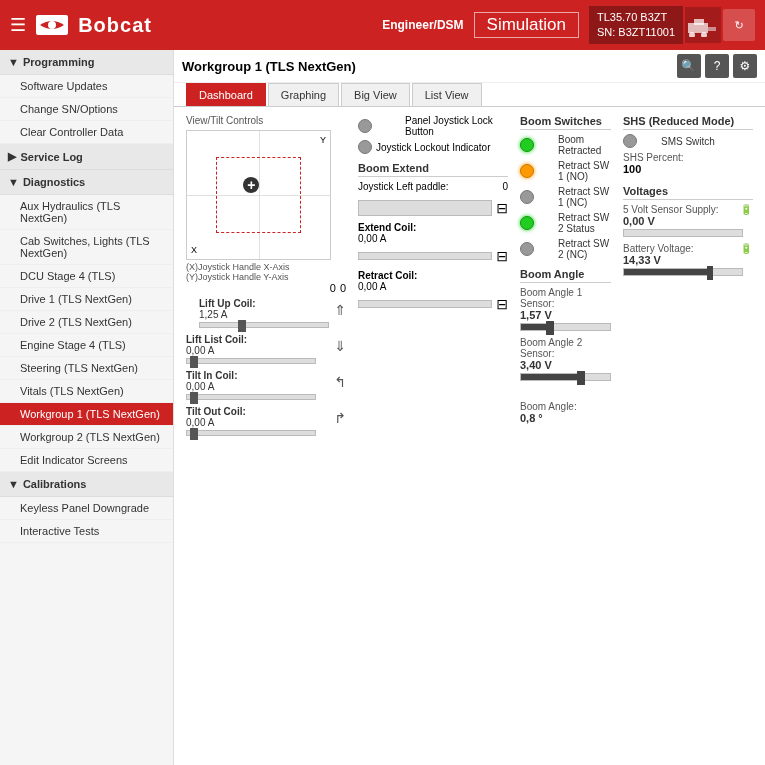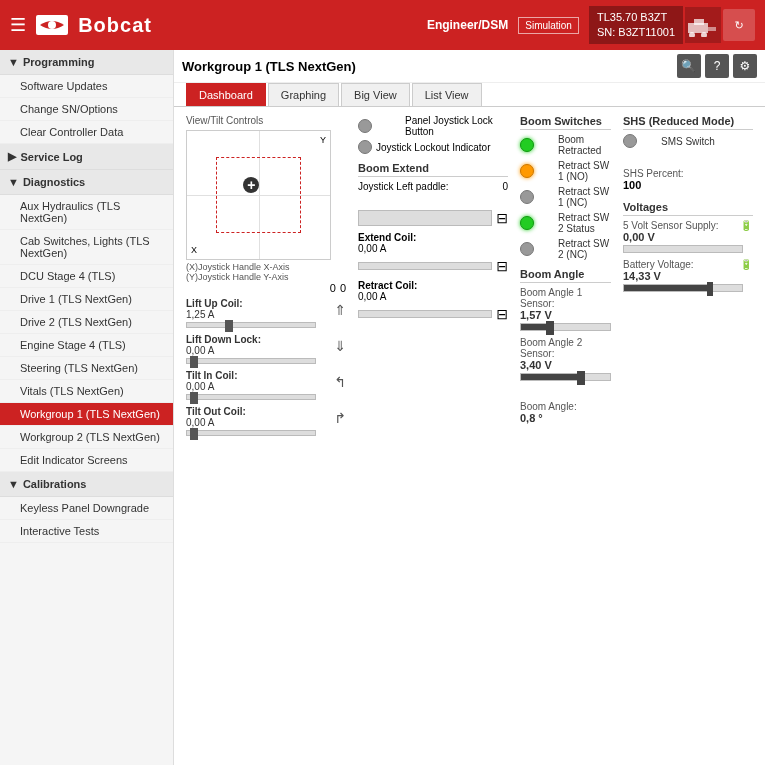--- a/index.html
+++ b/index.html
@@ -6,21 +6,21 @@
     body { width: 765px; height: 765px; overflow: hidden; background: #f0f0f0; }
     
     
     .header { background: #cc2222; height: 50px; display: flex; align-items: center; padding: 0 10px; }
     .header-left { display: flex; align-items: center; gap: 10px; }
     .hamburger { color: white; font-size: 18px; cursor: pointer; }
     .logo-icon { width: 32px; height: 20px; background: white; border-radius: 2px; display: flex; align-items: center; justify-content: center; }
     .logo-bobcat { color: white; font-size: 20px; font-weight: bold; letter-spacing: 1px; }
     .header-center { flex: 1; display: flex; justify-content: flex-end; align-items: center; gap: 10px; padding-right: 10px; }
     .header-badge { color: white; font-size: 12px; font-weight: bold; }
-    .header-badge-outline { border: 1px solid rgba(255,255,255,0.6); padding: 2px 6px; color: white; font-size: 10px; }
+    .header-badge-outline { border: 1px solid rgba(255,255,255,0.6); padding: 2px 12px; color: white; font-size: 17px; }
     .header-right { display: flex; align-items: center; gap: 2px; }
     .machine-info { background: rgba(0,0,0,0.3); padding: 4px 8px; color: white; font-size: 10px; line-height: 1.4; }
     .machine-icon { width: 36px; height: 36px; background: rgba(0,0,0,0.2); display: flex; align-items: center; justify-content: center; }
     .refresh-btn { width: 32px; height: 32px; background: rgba(255,255,255,0.2); display: flex; align-items: center; justify-content: center; color: white; cursor: pointer; border-radius: 2px; }
     
     
     .main { display: flex; height: calc(765px - 50px); }
     
     
     .sidebar { width: 174px; background: #f5f5f5; border-right: 1px solid #ddd; overflow-y: auto; flex-shrink: 0; }
@@ -184,37 +184,37 @@
           <div class="joystick-dot"></div>
           <div class="axis-label-y">Y</div>
           <div class="axis-label-x">X</div>
         </div>
         <div style="font-size:9px; color:#555; margin-top:2px;">(X)Joystick Handle X-Axis<br>(Y)Joystick Handle Y-Axis</div>
         <div style="display:flex; justify-content:flex-end; gap:4px; font-size:9px;">
           <span>0</span>
           <span>0</span>
         </div>
 
-        <div class="coil-item" style="margin-top:4px;">
+        <div class="coil-item" style="margin-top:4px;margin-left:13px;">
           <div style="display:flex; justify-content:space-between; align-items:center;">
             <div>
               <div class="coil-label">Lift Up Coil:</div>
               <div class="coil-value">1,25 A</div>
             </div>
             <span style="font-size:14px; color:#555;">⇑</span>
           </div>
           <div class="slider-bar">
               <div class="slider-indicator" style="left:30%;"></div>
             </div>
         </div>
 
         <div class="coil-item">
           <div style="display:flex; justify-content:space-between; align-items:center;">
             <div>
-              <div class="coil-label">Lift Down Lock:</div>
+              <div class="coil-label">Lift List Coil:</div>
               <div class="coil-value">0,00 A</div>
             </div>
             <span style="font-size:14px; color:#555;">⇓</span>
           </div>
           <div class="slider-bar">
               <div class="slider-indicator" style="left:2%;"></div>
             </div>
         </div>
 
         <div class="coil-item">
@@ -252,21 +252,21 @@
             <span style="font-size:10px;padding-left:29px;">Panel Joystick Lock Button</span>
           </div>
           <div style="display:flex; align-items:center; gap:4px;">
             <div class="indicator ind-gray"></div>
             <span style="font-size:10px;">Joystick Lockout Indicator</span>
           </div>
         </div>
 
         <div class="section-title">Boom Extend</div>
 
-        <div style="display:flex; justify-content:space-between; margin-bottom:18px;">
+        <div style="display:flex; justify-content:space-between; margin-bottom:8px;">
           <span style="font-size:10px;">Joystick Left paddle:</span>
           <span style="font-size:10px;">0</span>
         </div>
         <div style="position:relative; margin-bottom:6px; display:flex; align-items:center; gap:4px;">
           <div style="flex:1; height:16px; background:#ddd; border:1px solid #bbb;"></div>
           <span style="font-size:14px;">⊟</span>
         </div>
 
         <div style="font-weight:bold; font-size:10px;">Extend Coil:</div>
         <div style="display:flex; align-items:center; gap:4px; margin-bottom:4px;">
@@ -338,21 +338,21 @@
       </div>
 
       <div class="shs-panel">
         <div class="section-title">SHS (Reduced Mode)</div>
 
         <div class="switch-row">
           <div class="indicator ind-gray"></div>
           <span class="switch-label">SMS Switch</span>
         </div>
 
-        <div style="margin-top:20px;">
+        <div style="margin-top:4px;">
           <div style="font-size:10px; color:#555;">SHS Percent:</div>
           <div style="font-size:11px; font-weight:bold;">100</div>
         </div>
 
         <div class="section-title" style="margin-top:10px;">Voltages</div>
 
         <div class="voltage-row">
           <div style="display:flex; justify-content:space-between; align-items:center;">
             <div class="voltage-label">5 Volt Sensor Supply:</div>
             <span style="font-size:10px;">🔋</span>

